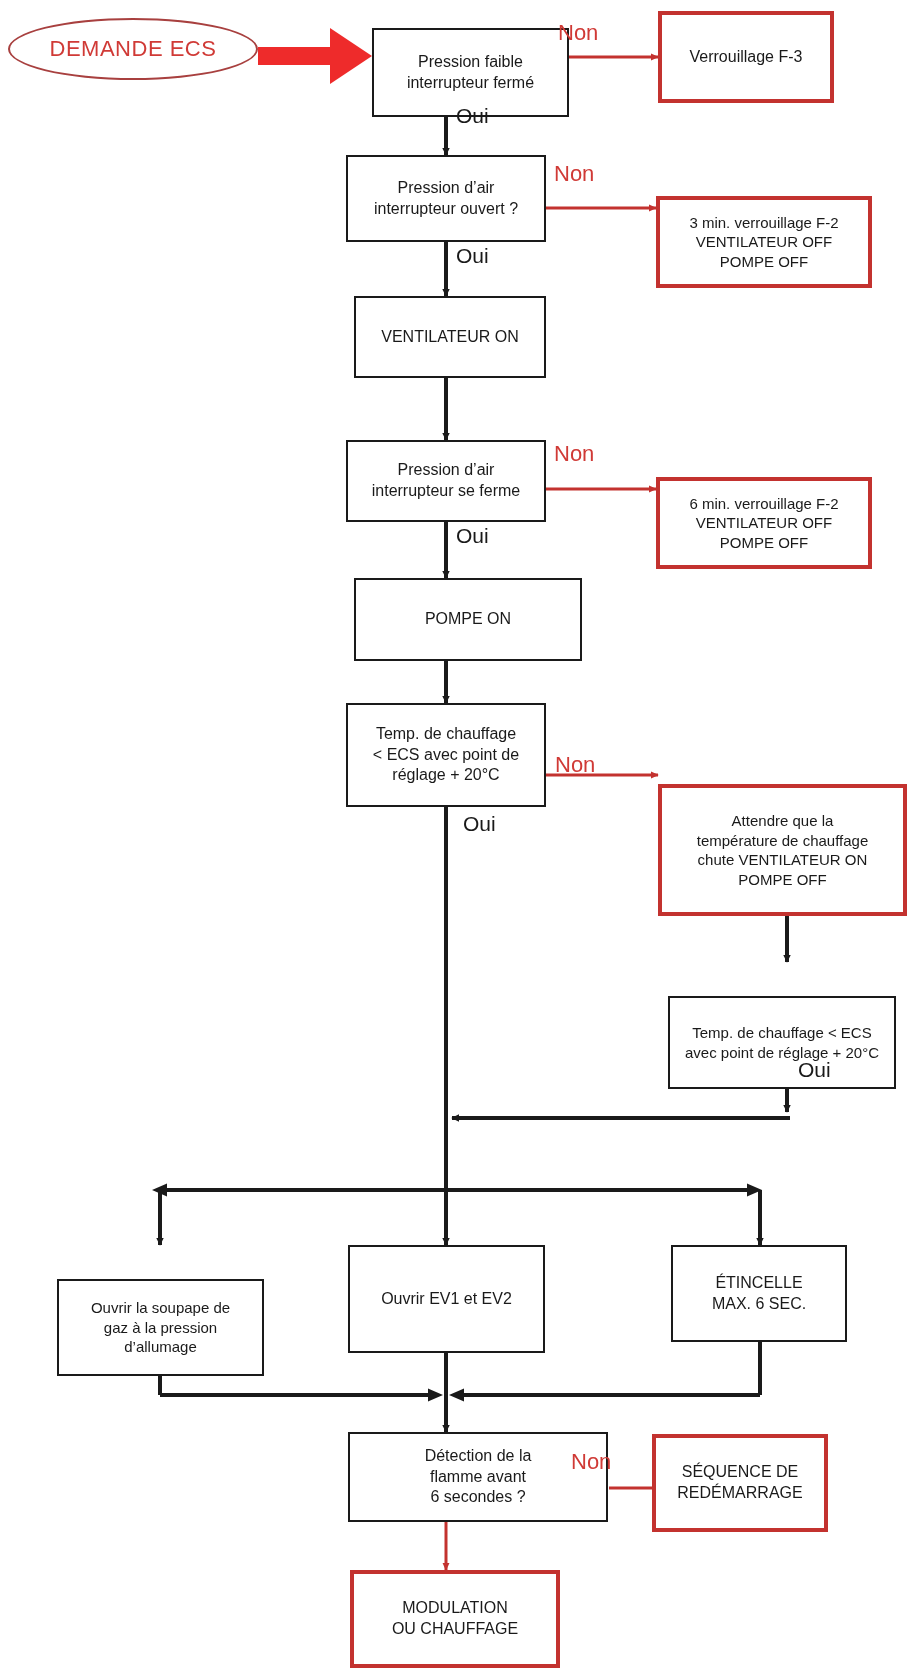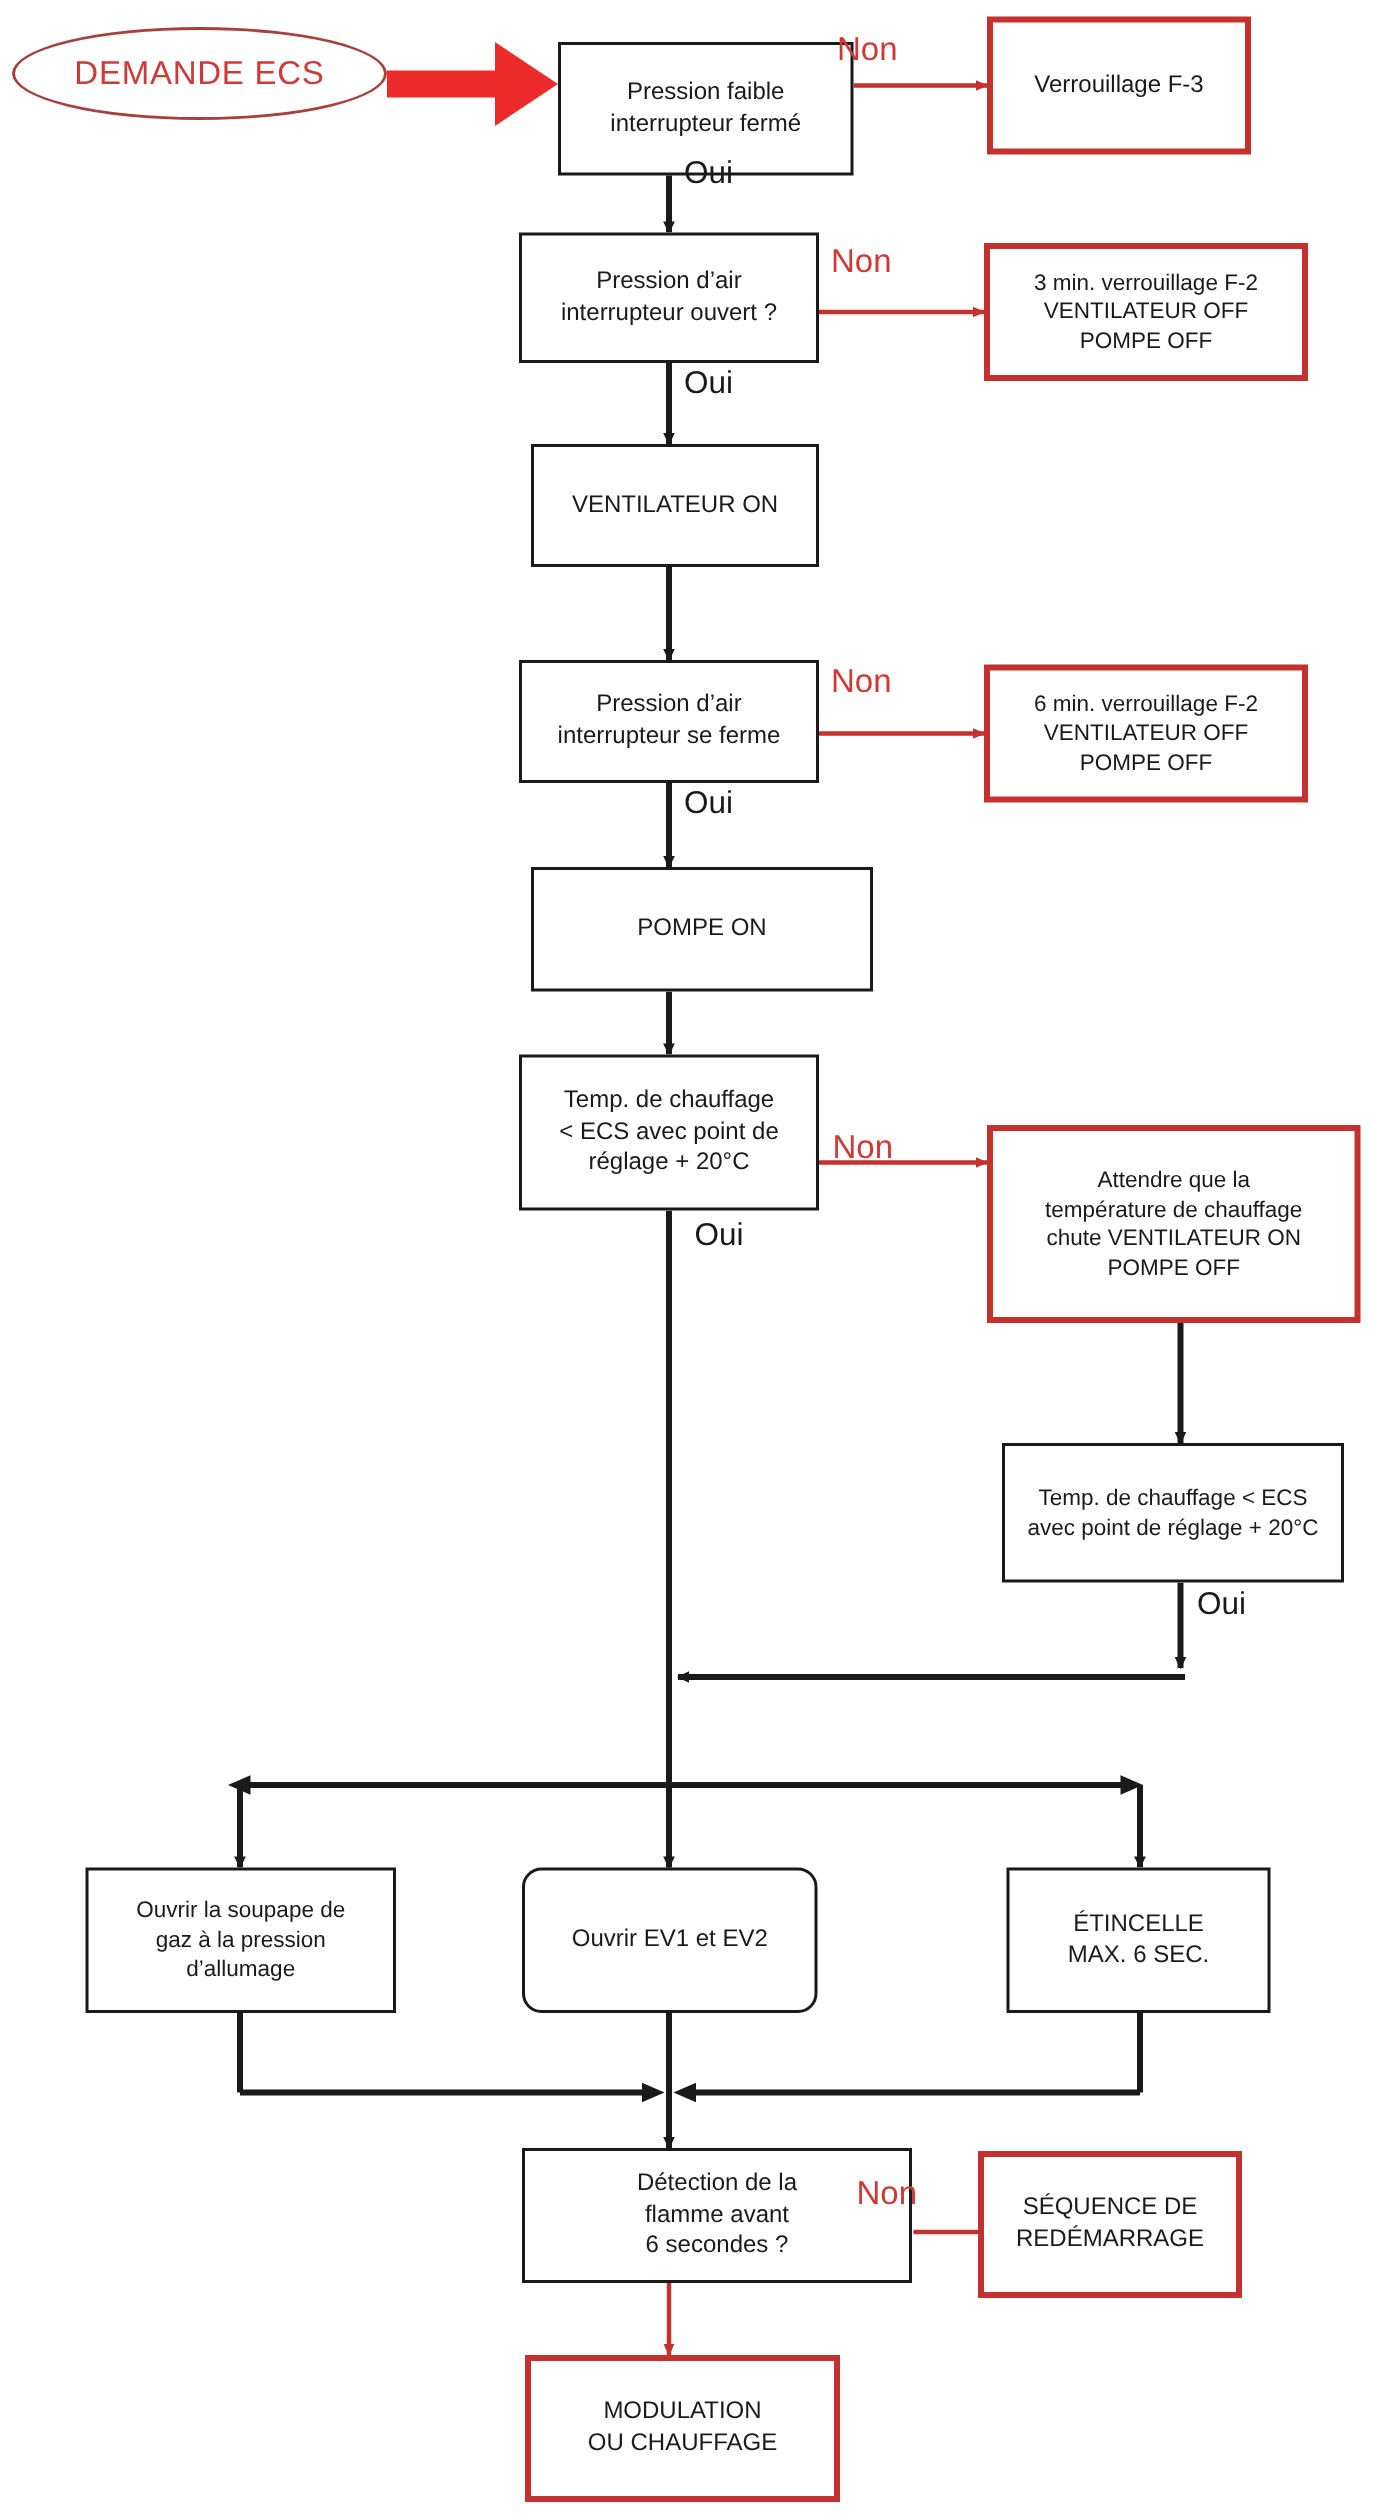--- a/index.html
+++ b/index.html
@@ -62,21 +62,21 @@
   .edge-label {
     position: absolute;
     z-index: 4;
     color: #1a1a1a;
     background: transparent;
     white-space: nowrap;
   }
   .edge-label.no {
     color: #d03a36;
   }
-  .fs15 { font-size: 15px; }
+  .fs15 { font-size: 15px; margin-top: 34px; }
   .fs16 { font-size: 16px; }
   .fs21 { font-size: 21px; }
   .fs22 { font-size: 22px; }
 </style>
 </head>
 <body>
 
 <div id="canvas">
 
   <svg class="svg-layer" viewBox="0 0 915 1676" xmlns="http://www.w3.org/2000/svg">
@@ -202,21 +202,21 @@
     <span class="txt">Temp. de chauffage &lt; ECS
 avec point de réglage + 20°C</span>
   </div>
 
   <div class="node black fs15" style="left:57px; top:1245px; width:207px; height:97px;">
     <span class="txt">Ouvrir la soupape de
 gaz à la pression
 d’allumage</span>
   </div>
 
-  <div class="node black fs16" style="left:348px; top:1245px; width:197px; height:97px;border-radius:13px;">
+  <div class="node black fs16" style="left:348px; top:1245px; width:197px; height:108px;">
     <span class="txt">Ouvrir EV1 et EV2</span>
   </div>
 
   <div class="node black fs16" style="left:671px; top:1245px; width:176px; height:97px;">
     <span class="txt">ÉTINCELLE
 MAX. 6 SEC.</span>
   </div>
 
   <div class="node black fs16" style="left:348px; top:1432px; width:260px; height:90px;">
     <span class="txt">Détection de la

